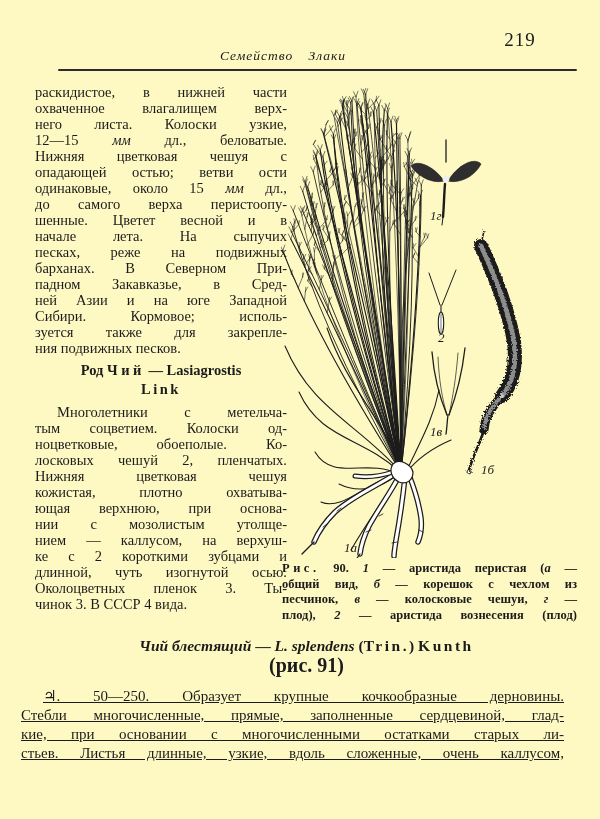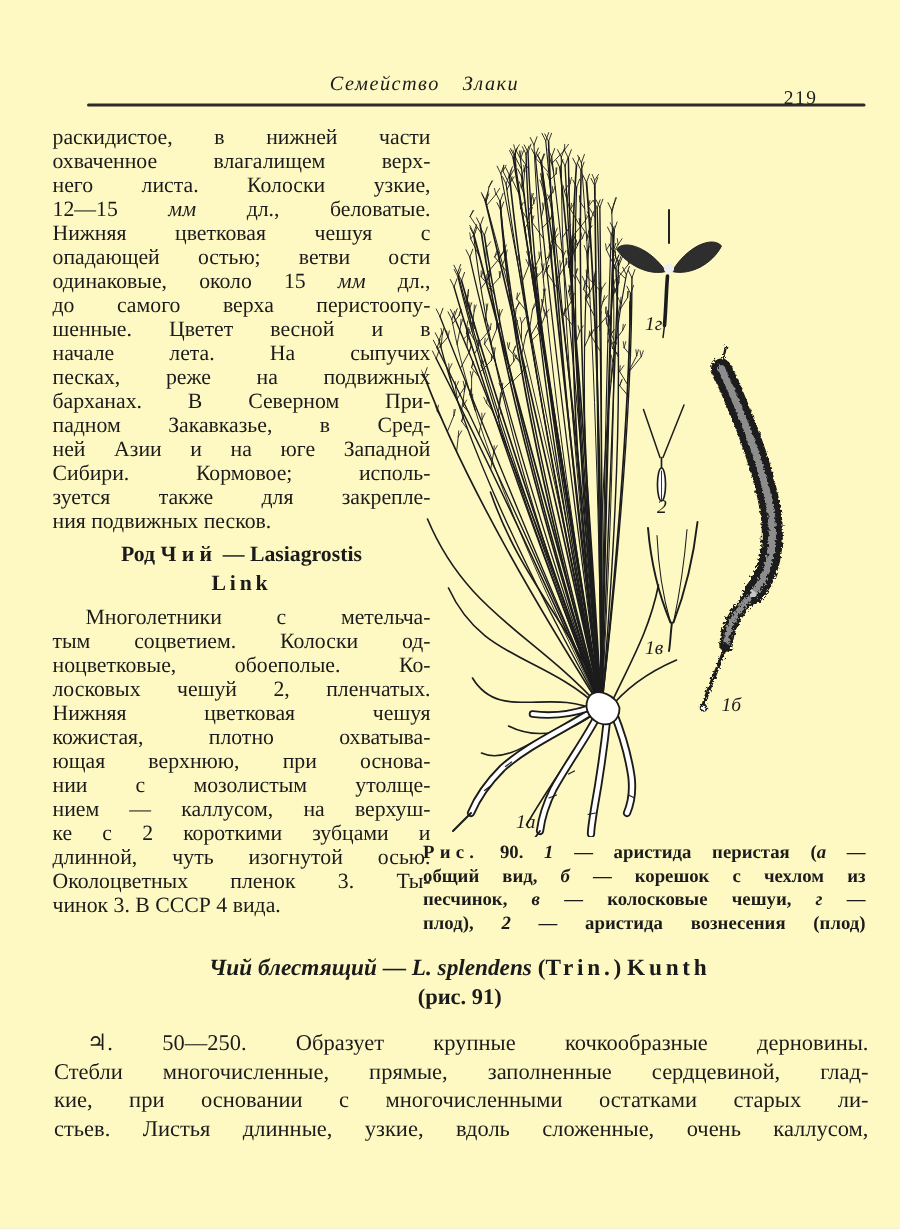--- a/index.html
+++ b/index.html
@@ -9,22 +9,22 @@
     font-family:"Liberation Serif","DejaVu Serif",serif;
     overflow:hidden;
   }
   
   .running-head{
     position:absolute;left:58px;top:48px;width:450px;
     text-align:center;font-style:italic;font-size:13.5px;
     word-spacing:11px;letter-spacing:1px;
   }
   .page-number{
-    position:absolute;left:495px;top:57px;width:50px;
-    text-align:right;font-size:13px;letter-spacing:1px;
+    position:absolute;left:495px;top:29px;width:50px;
+    text-align:center;font-size:19px;letter-spacing:1px;
   }
   .header-rule{
     position:absolute;left:58px;top:69px;width:519px;height:2px;
     background:#2b2b2b;border-radius:1px;
   }
   
   .left-col{
     position:absolute;left:35px;top:84px;width:252px;
     font-size:14.5px;
   }
@@ -42,24 +42,24 @@
     position:absolute;left:282px;top:561px;width:295px;font-size:12.5px;
   }
   .caption .tline{height:15.6px;line-height:15.6px;font-weight:bold;}
   .caption .tline.last{text-align-last:justify;}
   
   .species-heading{
     position:absolute;left:35px;top:636px;width:543px;text-align:center;
   }
   .species-heading .h1{font-size:15.5px;line-height:20px;font-weight:bold;}
   .species-heading .h1 .bi{font-style:italic;}
-  .species-heading .h2{font-size:15px;line-height:19px;font-weight:bold;}
+  .species-heading .h2{font-size:20px;line-height:19px;font-weight:bold;}
   
   .bottom-para{
-    position:absolute;left:36px;top:687px;width:543px;font-size:15px;
+    position:absolute;left:21px;top:687px;width:543px;font-size:15px;text-decoration:underline;
   }
   .bottom-para .tline{height:19px;line-height:19px;}
   .bottom-para .tline.last{text-align-last:justify;}
   
   #figure-svg text{font:italic 13px "Liberation Serif","DejaVu Serif",serif;fill:#1c1c1c;}
 </style>
 </head>
 <body>
 
 <div class="page">

